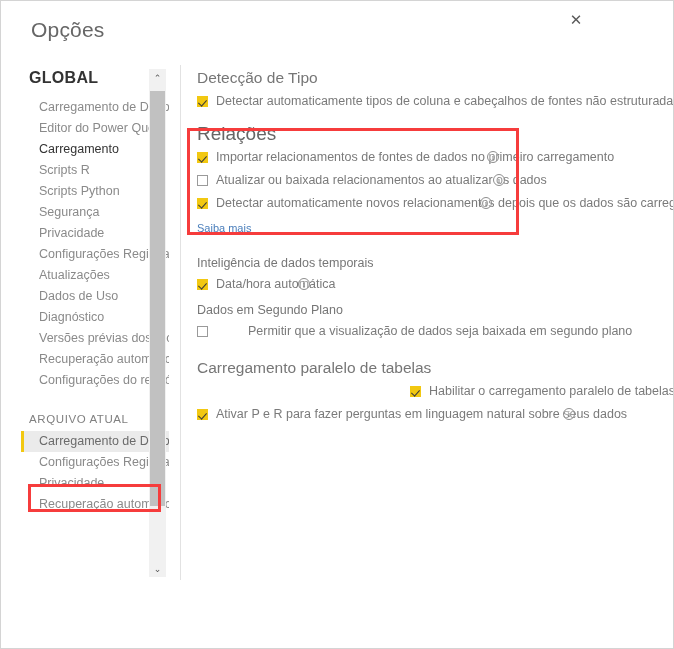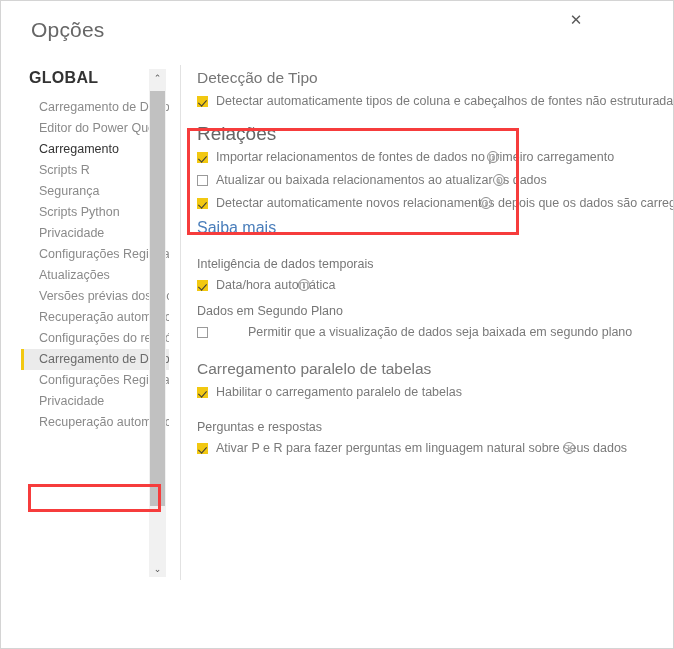--- a/index.html
+++ b/index.html
@@ -187,21 +187,21 @@
     color: #6e6e6e;
     font-size: 9px;
     line-height: 10px;
     text-align: center;
     font-family: "Liberation Serif", serif;
     background: rgba(255,255,255,0.25);
     cursor: pointer;
     box-sizing: border-box;
   }
   .link {
-    font-size: 16px;
+    font-size: 11px;
     color: #4a7ebb;
     text-decoration: none;
     cursor: pointer;
     white-space: nowrap;
   }
   
   .red-box {
     position: absolute;
     border: 3px solid #f63c3c;
     box-sizing: border-box;
@@ -223,28 +223,31 @@
     <div id="page-title">Opções</div>
     <button id="close-button">✕</button>
   </div>
 
   <div id="sidebar">
       <div class="side-group-header" style="margin-top: 0px; margin-bottom: 10px;">GLOBAL</div>
       <div class="side-item">Carregamento de Dados</div>
       <div class="side-item">Editor do Power Query</div>
       <div class="side-item active-dq">Carregamento</div>
       <div class="side-item">Scripts R</div>
+      <div class="side-item">Scripts Python</div>
       <div class="side-item">Segurança</div>
-      <div class="side-item">Scripts Python</div>
       <div class="side-item">Privacidade</div>
       <div class="side-item">Configurações Regionais</div>
       <div class="side-item">Atualizações</div>
+      <div class="side-item">Dados de Uso</div>
+      <div class="side-item">Diagnóstico</div>
       <div class="side-item">Versões prévias dos recursos</div>
       <div class="side-item">Recuperação automática</div>
       <div class="side-item">Configurações do relatório</div>
+      <div class="side-group-header muted" style="margin-top: 22px; margin-bottom: 6px;">ARQUIVO ATUAL</div>
       <div class="side-item selected">Carregamento de Dados</div>
       <div class="side-item">Configurações Regionais</div>
       <div class="side-item">Privacidade</div>
       <div class="side-item">Recuperação automática</div>
     </div>
 
   <div id="sidebar-scroll">
     <div id="scroll-up-arrow">⌃</div>
     <div id="scroll-thumb"></div>
     <div id="scroll-down-arrow">⌄</div>
@@ -266,24 +269,24 @@
         <span class="cbx checked"></span>
         <span class="opt-label">Detectar automaticamente novos relacionamentos depois que os dados são carregados</span>
         <span class="info-icon" style="left: 283px; top: 2px;">i</span>
       </div><a class="link" style="display: inline-block; margin-top: 1px;">Saiba mais</a><div class="section-title small" style="margin-top: 20px; margin-bottom: 6px;">Inteligência de dados temporais</div><div class="opt-row" style="margin-bottom: 1px;">
         <span class="cbx checked"></span>
         <span class="opt-label">Data/hora automática</span>
         <span class="info-icon" style="left: 101px; top: 2px;">i</span>
       </div><div class="section-title small" style="margin-top: 11px; margin-bottom: 6px;">Dados em Segundo Plano</div><div class="opt-row" style="margin-bottom: 7px; gap: 32px;">
         <span class="cbx unchecked"></span>
         <span class="opt-label">Permitir que a visualização de dados seja baixada em segundo plano</span>
-      </div><div class="section-title" style="margin-top: 20px; margin-bottom: 6px;">Carregamento paralelo de tabelas</div><div class="opt-row" style="margin-bottom: 7px;">
+      </div><div class="section-title" style="margin-top: 20px; margin-bottom: 6px;">Carregamento paralelo de tabelas</div><div class="opt-row" style="margin-bottom: 7px; justify-content: flex-end;">
         <span class="cbx checked"></span>
         <span class="opt-label">Habilitar o carregamento paralelo de tabelas</span>
-      </div><div class="section-title small" style="margin-top: 20px; margin-bottom: 6px;">Perguntas e respostas</div><div class="opt-row" style="margin-bottom: 7px;">
+      </div><div class="opt-row" style="margin-bottom: 7px;">
         <span class="cbx checked"></span>
         <span class="opt-label">Ativar P e R para fazer perguntas em linguagem natural sobre seus dados</span>
         <span class="info-icon" style="left: 366px; top: 2px;">i</span>
       </div></div>
 
   <div class="red-box" style="left:186px; top:127px; width:332px; height:107px;"></div>
   <div class="red-box" style="left:27px; top:483px; width:133px; height:28px;"></div>
 
   <div id="footer">
     

